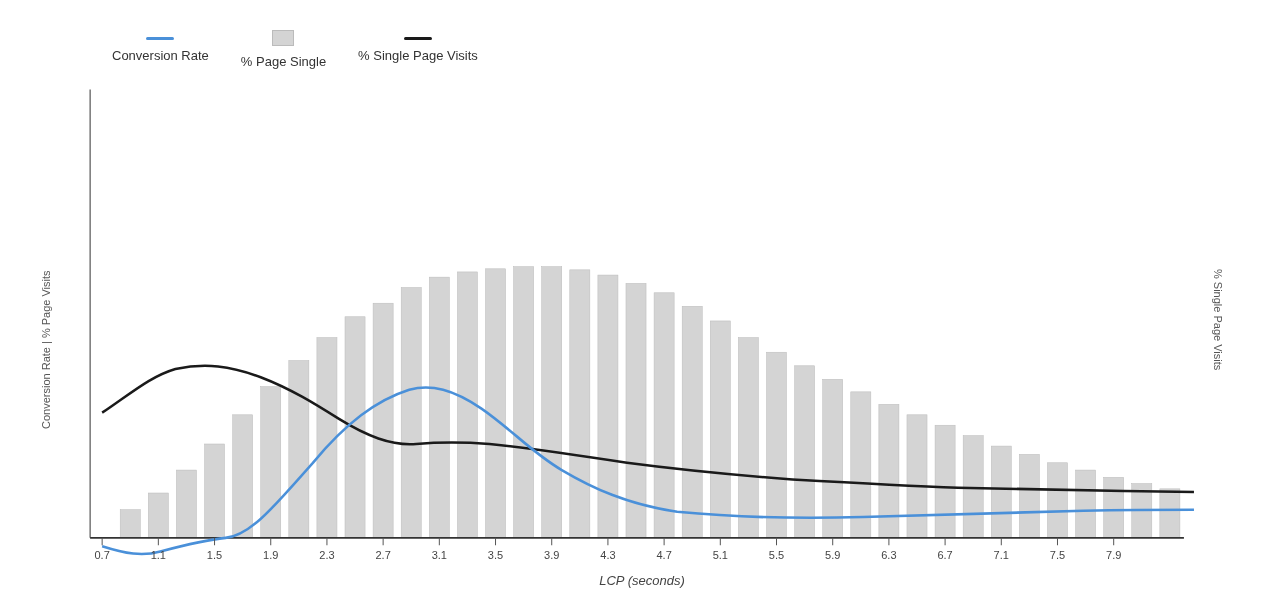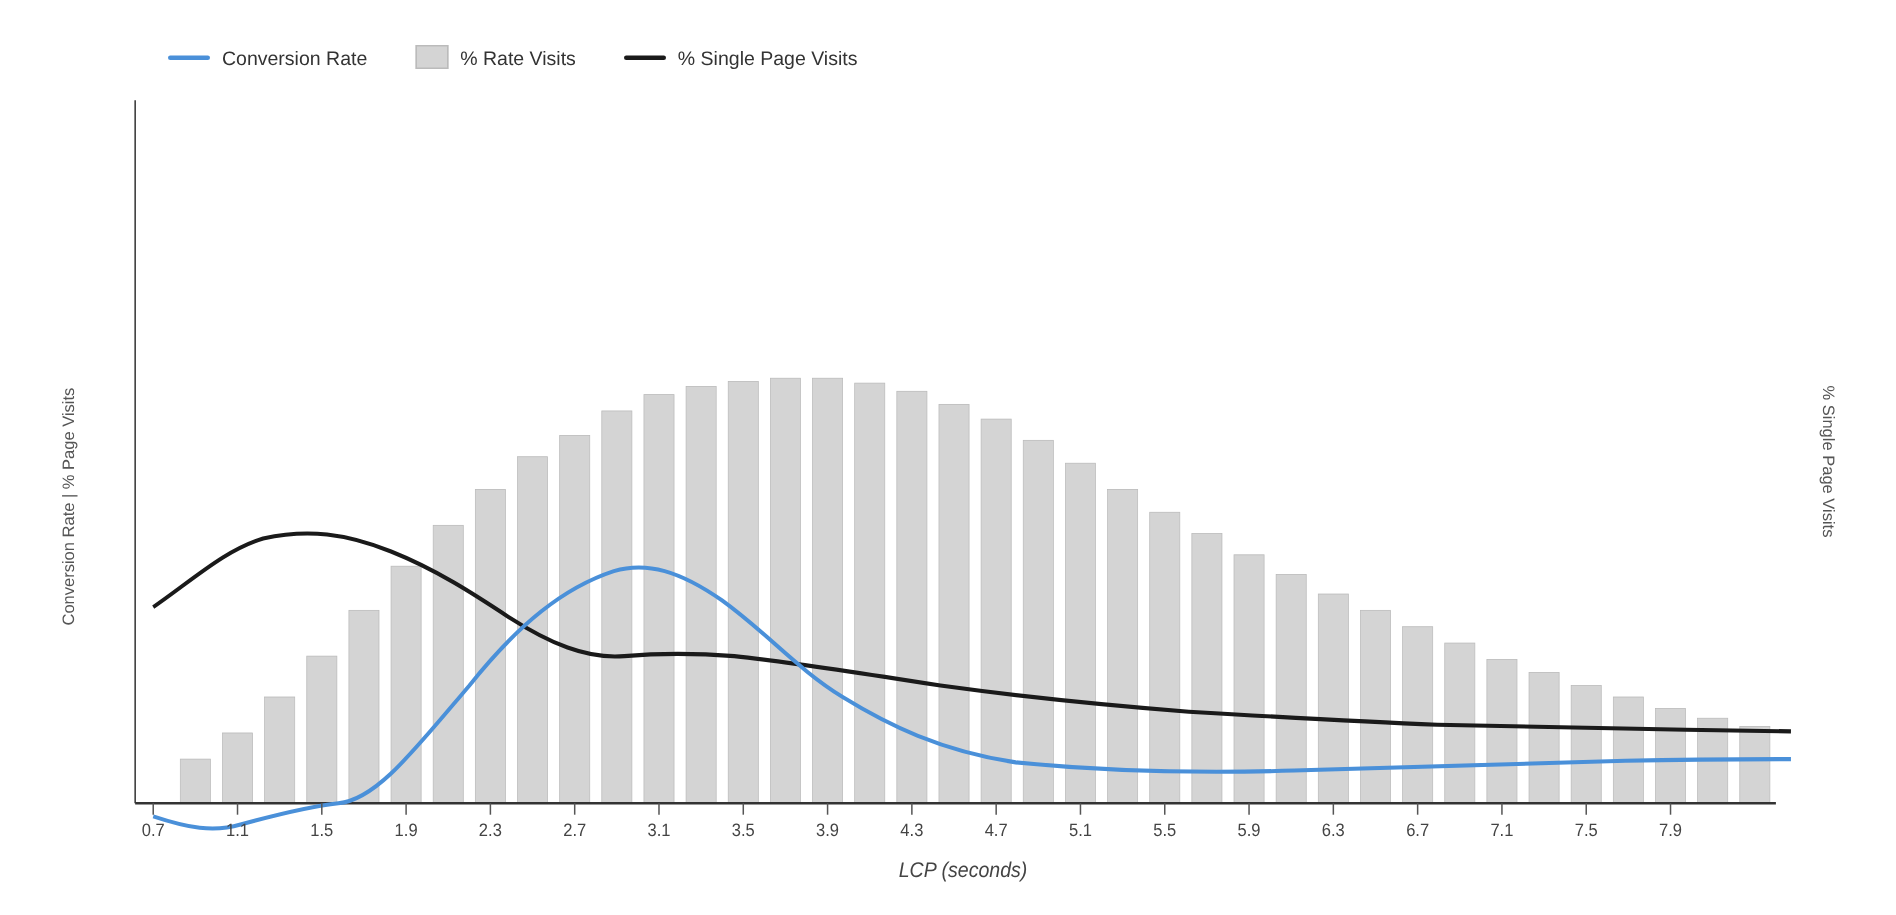--- a/index.html
+++ b/index.html
@@ -26,20 +26,21 @@
       gap: 32px;
       padding: 10px 60px 0 80px;
       margin-bottom: 10px;
     }
     .legend-item {
       display: flex;
       align-items: center;
       gap: 8px;
       font-size: 13px;
       color: #333;
+      flex-direction: column;
     }
     .legend-line-blue {
       width: 28px;
       height: 3px;
       background: #4a90d9;
       border-radius: 2px;
     }
     .legend-line-black {
       width: 28px;
       height: 3px;
@@ -92,21 +93,21 @@
 
 <div class="chart-container">
 
   <div class="legend">
     <div class="legend-item">
       <div class="legend-line-blue"></div>
       <span>Conversion Rate</span>
     </div>
     <div class="legend-item">
       <div class="legend-bar-sample"></div>
-      <span>% Rate Visits</span>
+      <span>% Page Single</span>
     </div>
     <div class="legend-item">
       <div class="legend-line-black"></div>
       <span>% Single Page Visits</span>
     </div>
   </div>
 
   <div class="chart-area">
     <div class="y-axis-left-label">Conversion Rate | % Page Visits</div>
 

